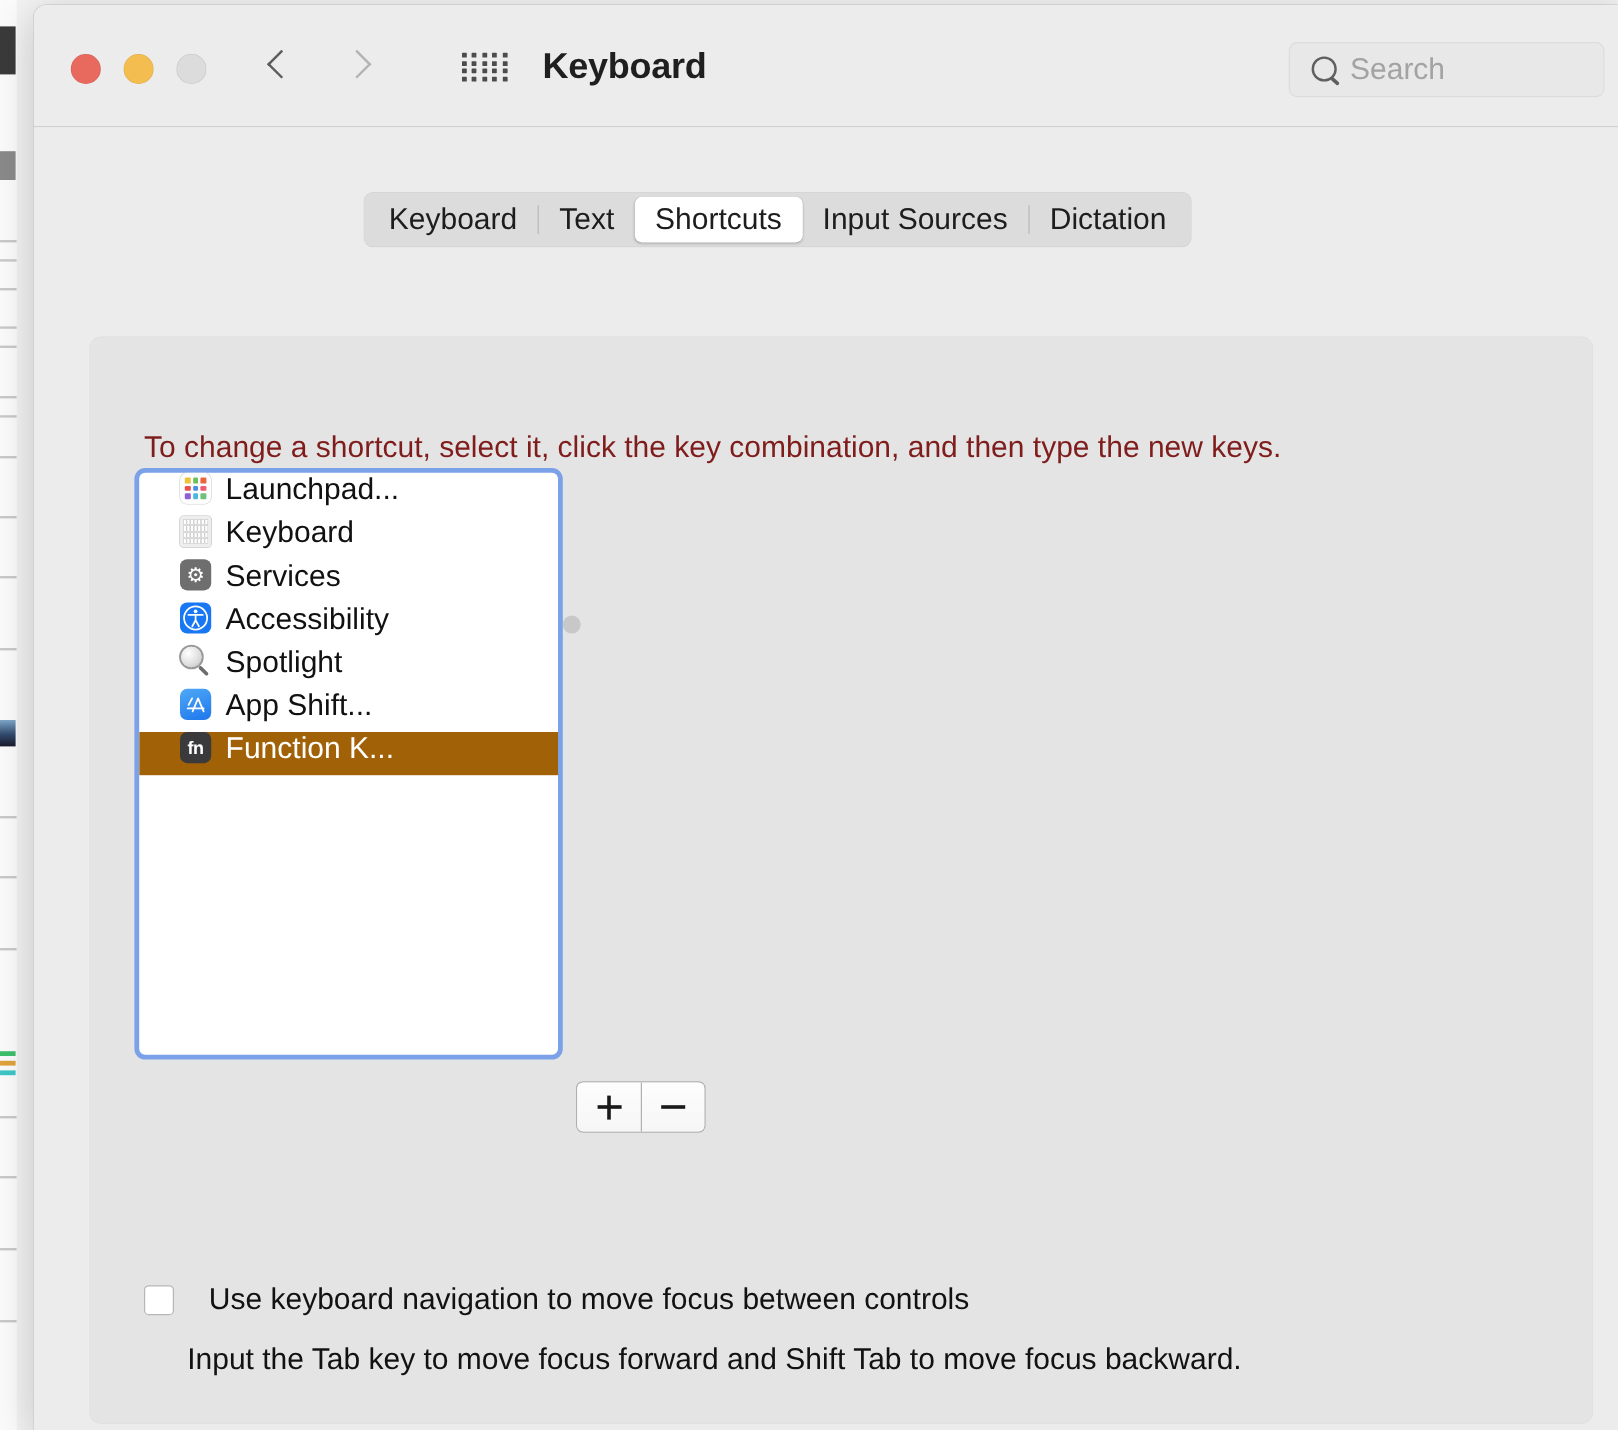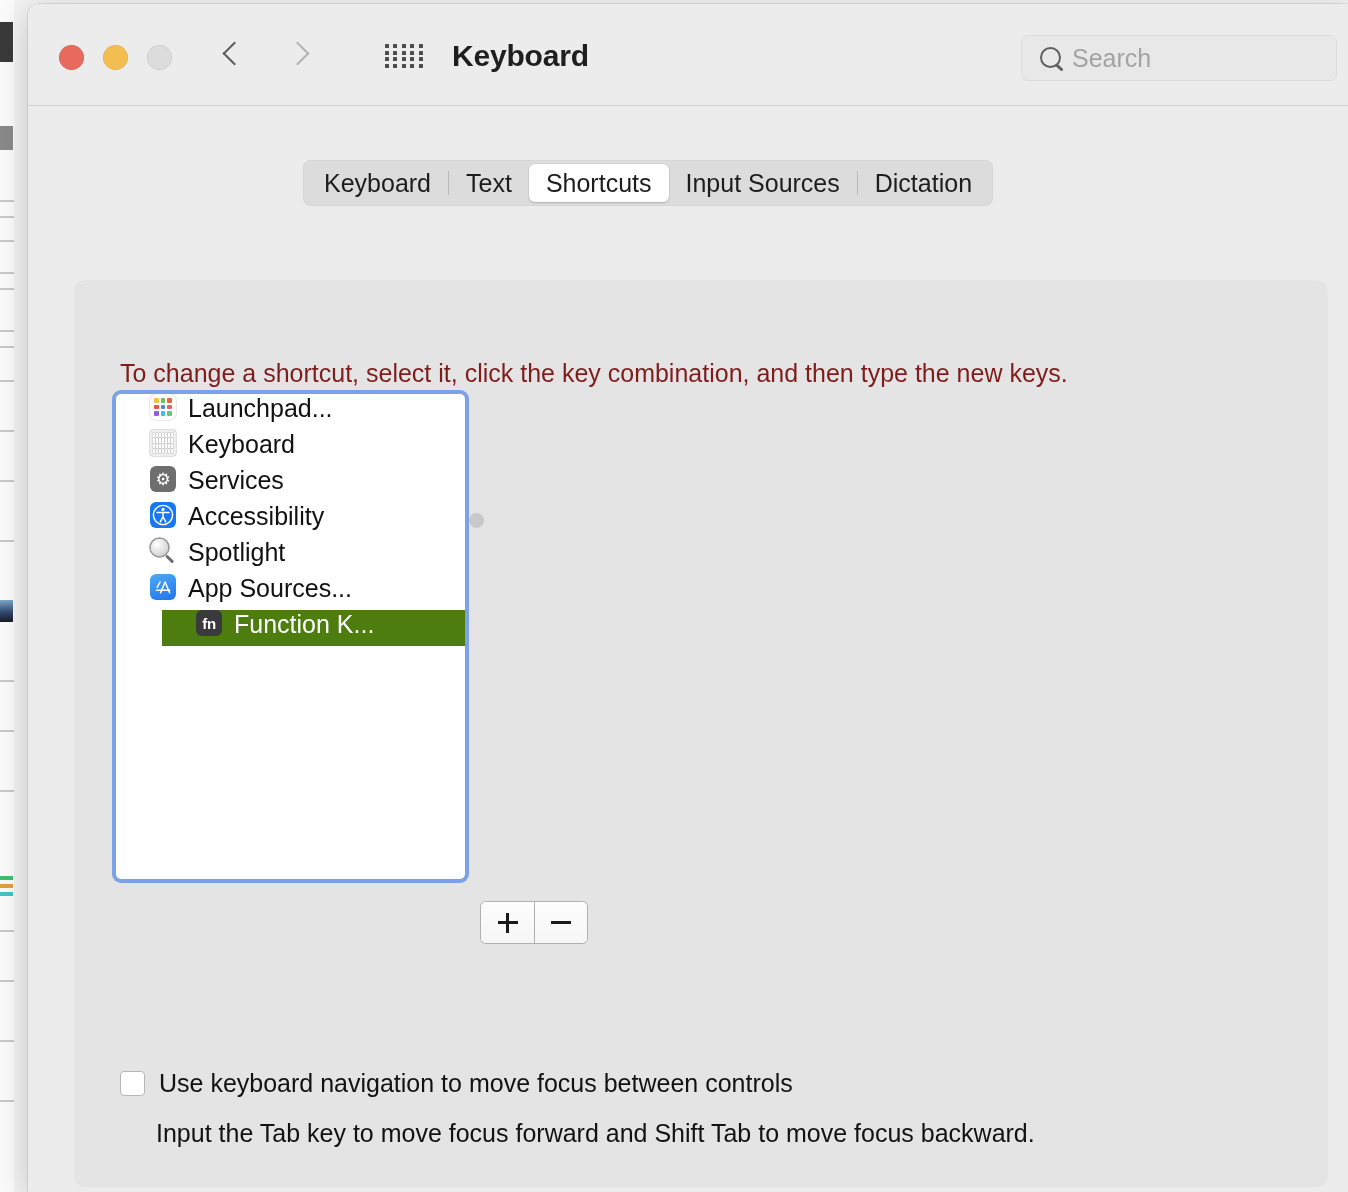--- a/index.html
+++ b/index.html
@@ -130,21 +130,21 @@
     left: 424px; top: 35px;
     font-size: 30px;
     font-weight: 600;
     color: #1f1f1f;
     letter-spacing: -0.2px;
   }
 
   #search-box {
     position: absolute;
     right: 19px; top: 31px;
-    width: 316px; height: 46px;
+    width: 263px; height: 46px;
     background: #e8e8e9;
     border: 1px solid #dcdcdc;
     border-radius: 7px;
     display: flex;
     align-items: center;
     padding: 0 12px;
   }
   #search-icon-wrap {
     width: 34px; height: 34px;
     position: relative;
@@ -251,21 +251,21 @@
     overflow: hidden;
   }
   .cat-row {
     display: flex;
     align-items: flex-start;
     height: 36px;
     padding-left: 34px;
     gap: 12px;
     cursor: default;
   }
-  .cat-row.selected { background: #4d7c0f; margin-left: 46px; }
+  .cat-row.selected { background: #a16207; }
   .cat-label {
     font-size: 25px;
     color: #111111;
     white-space: nowrap;
   }
   .cat-row.selected .cat-label { color: #ffffff; }
 
   
   .cicon { width: 26px; height: 26px; flex: 0 0 auto; position: relative; }
 
@@ -450,21 +450,21 @@
   .glyph-plus::before { left: 0; top: 8.6px; width: 20px; height: 2.6px; }
   .glyph-plus::after  { left: 8.6px; top: 0; width: 2.6px; height: 20px; }
   .glyph-minus::before{ left: 0; top: 8.6px; width: 20px; height: 2.6px; }
 
   
   #kbnav-row {
     position: absolute;
     left: 45px; top: 788px;
     display: flex;
     align-items: center;
-    gap: 14px;
+    gap: 29px;
   }
   #kbnav-checkbox {
     width: 25px; height: 25px;
     background: #ffffff;
     border: 1px solid #b6b6b6;
     border-radius: 4px;
     cursor: default;
     flex: 0 0 auto;
   }
   #kbnav-label {
@@ -650,21 +650,21 @@
           </div>
 
           <div class="cat-row">
             <div class="cicon appstore">
               <svg viewBox="0 0 24 24">
                 <path d="M4 16 H20" stroke="#ffffff" stroke-width="1.8" stroke-linecap="round"></path>
                 <path d="M9 19 L14.5 6 L20 19" stroke="#ffffff" stroke-width="1.8" fill="none" stroke-linecap="round" stroke-linejoin="round"></path>
                 <path d="M8.5 6 L5 12.5" stroke="#ffffff" stroke-width="1.8" fill="none" stroke-linecap="round"></path>
               </svg>
             </div>
-            <div class="cat-label">App Sources...</div>
+            <div class="cat-label">App Shift...</div>
           </div>
 
           <div class="cat-row selected">
             <div class="cicon fnkey">fn</div>
             <div class="cat-label">Function K...</div>
           </div>
 
         </div>
 
         <div id="splitter-handle"></div>

